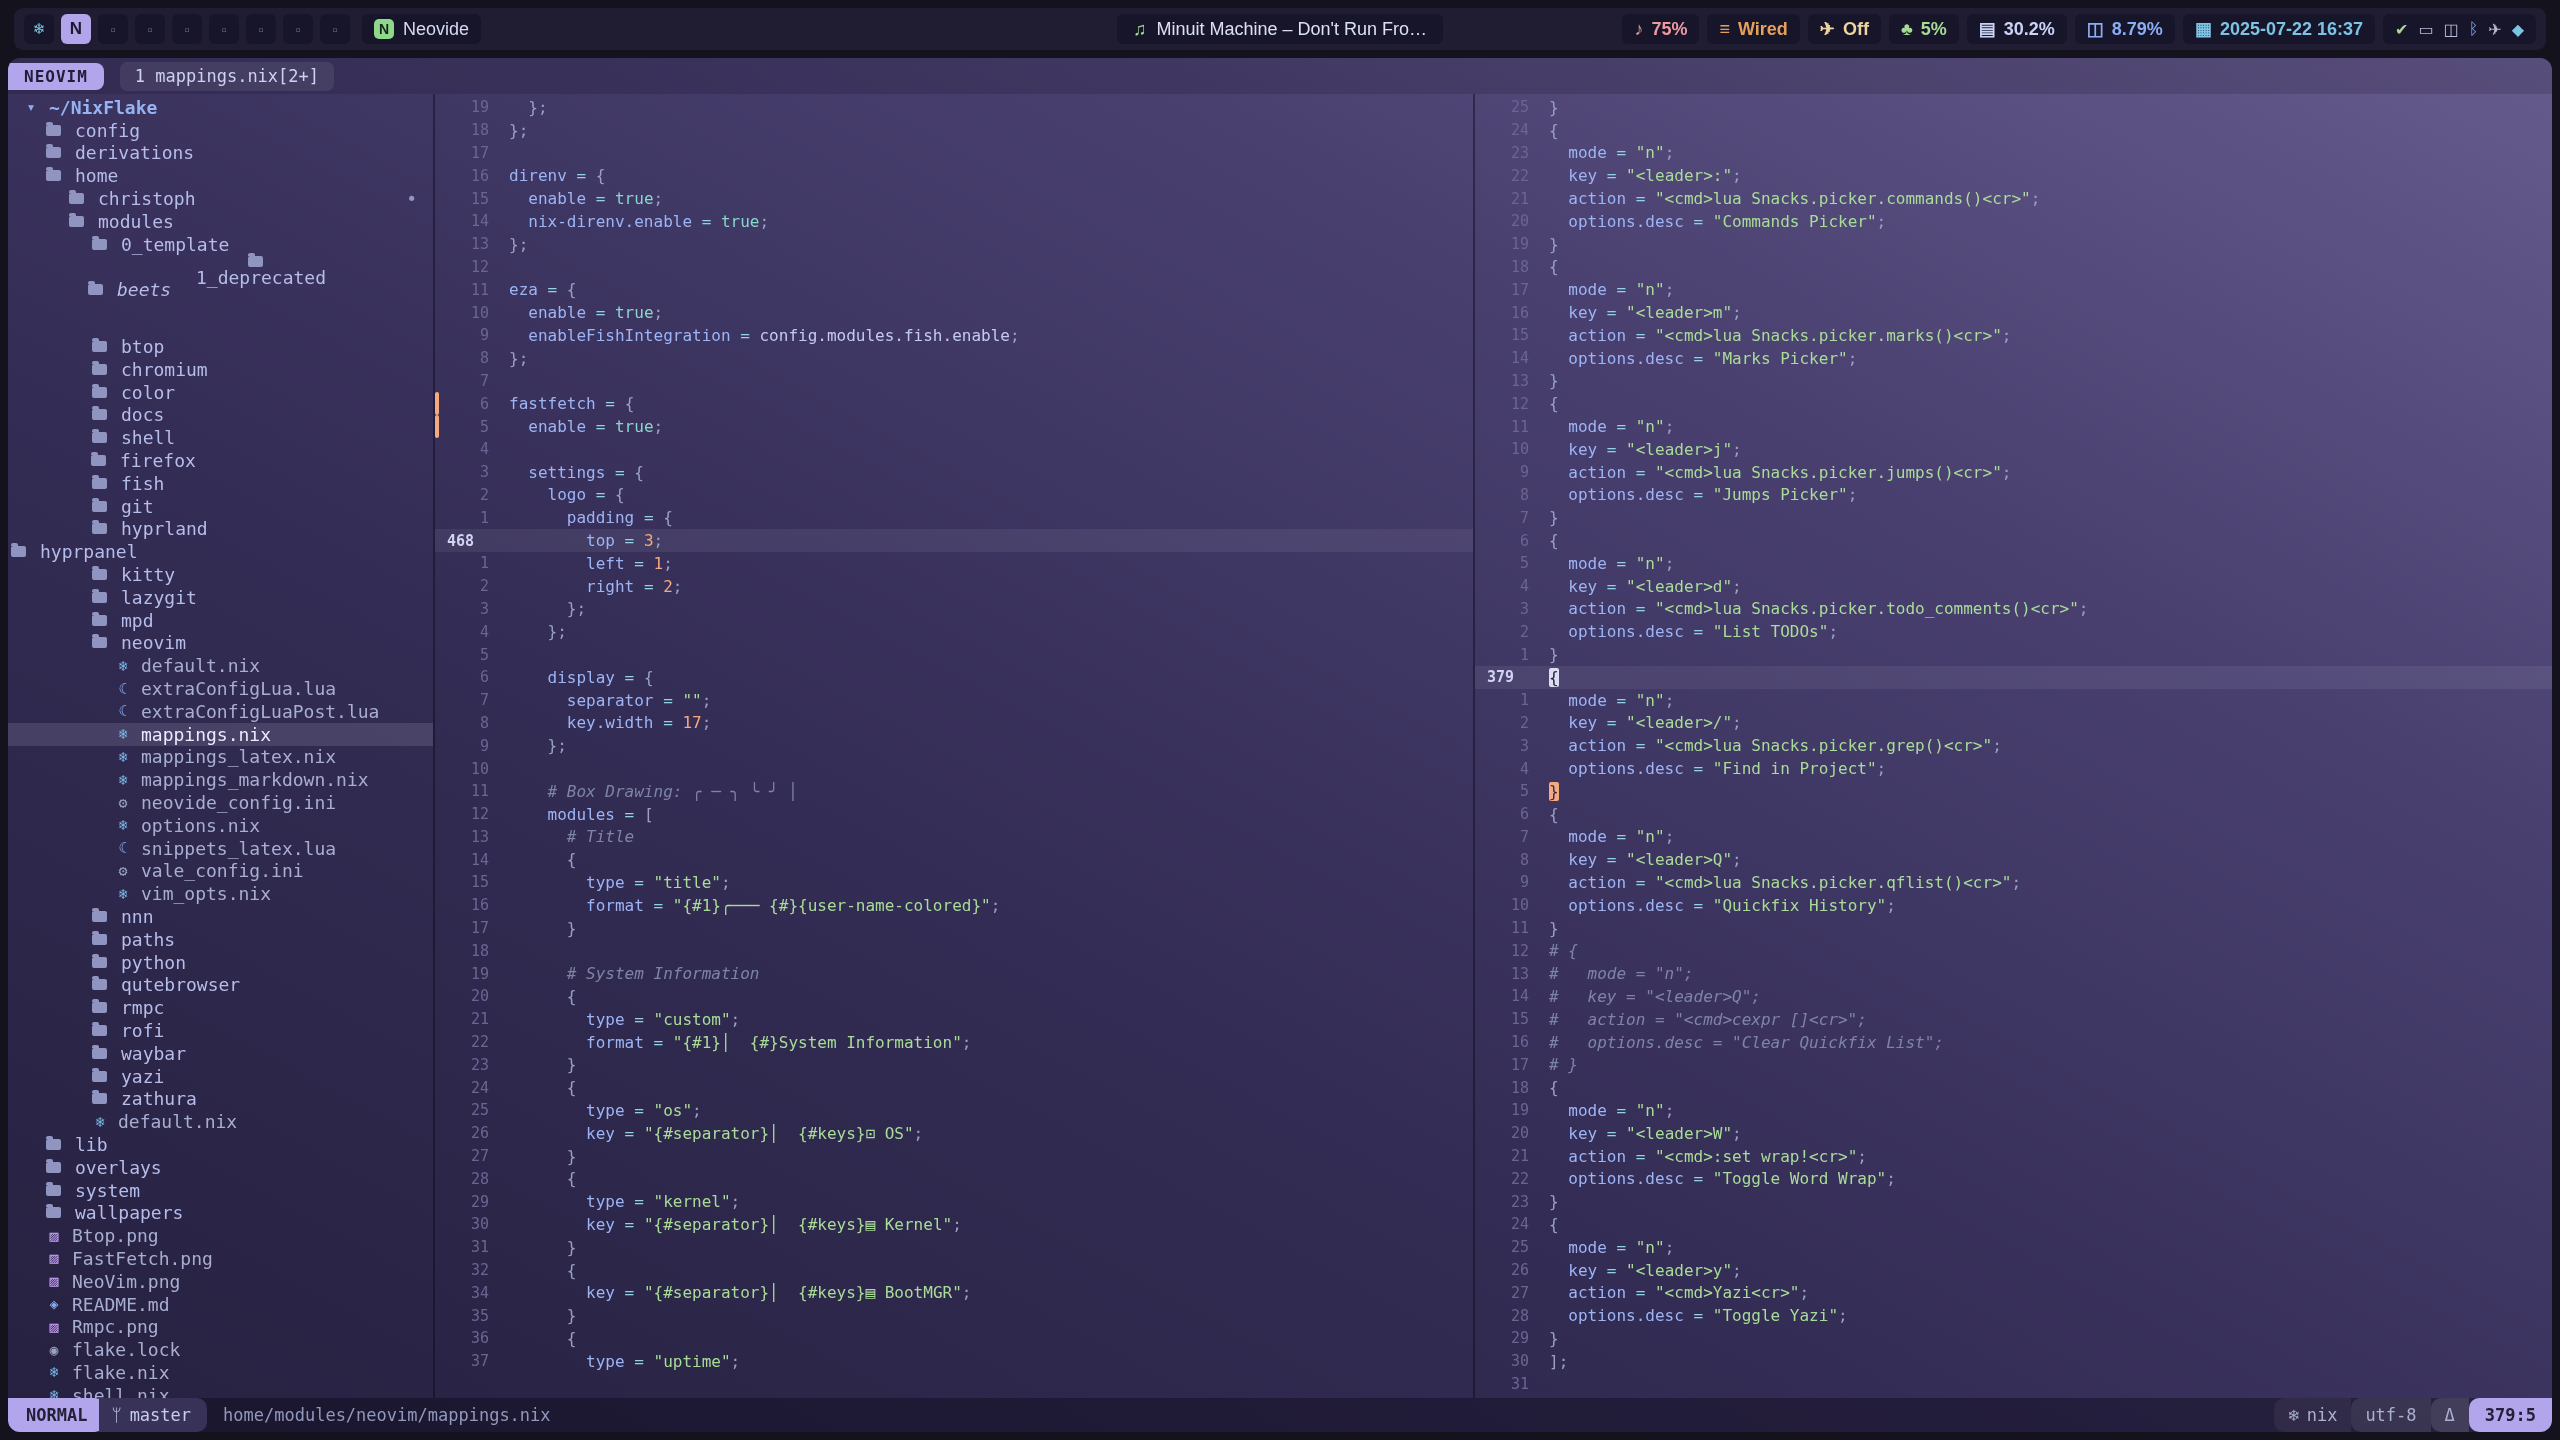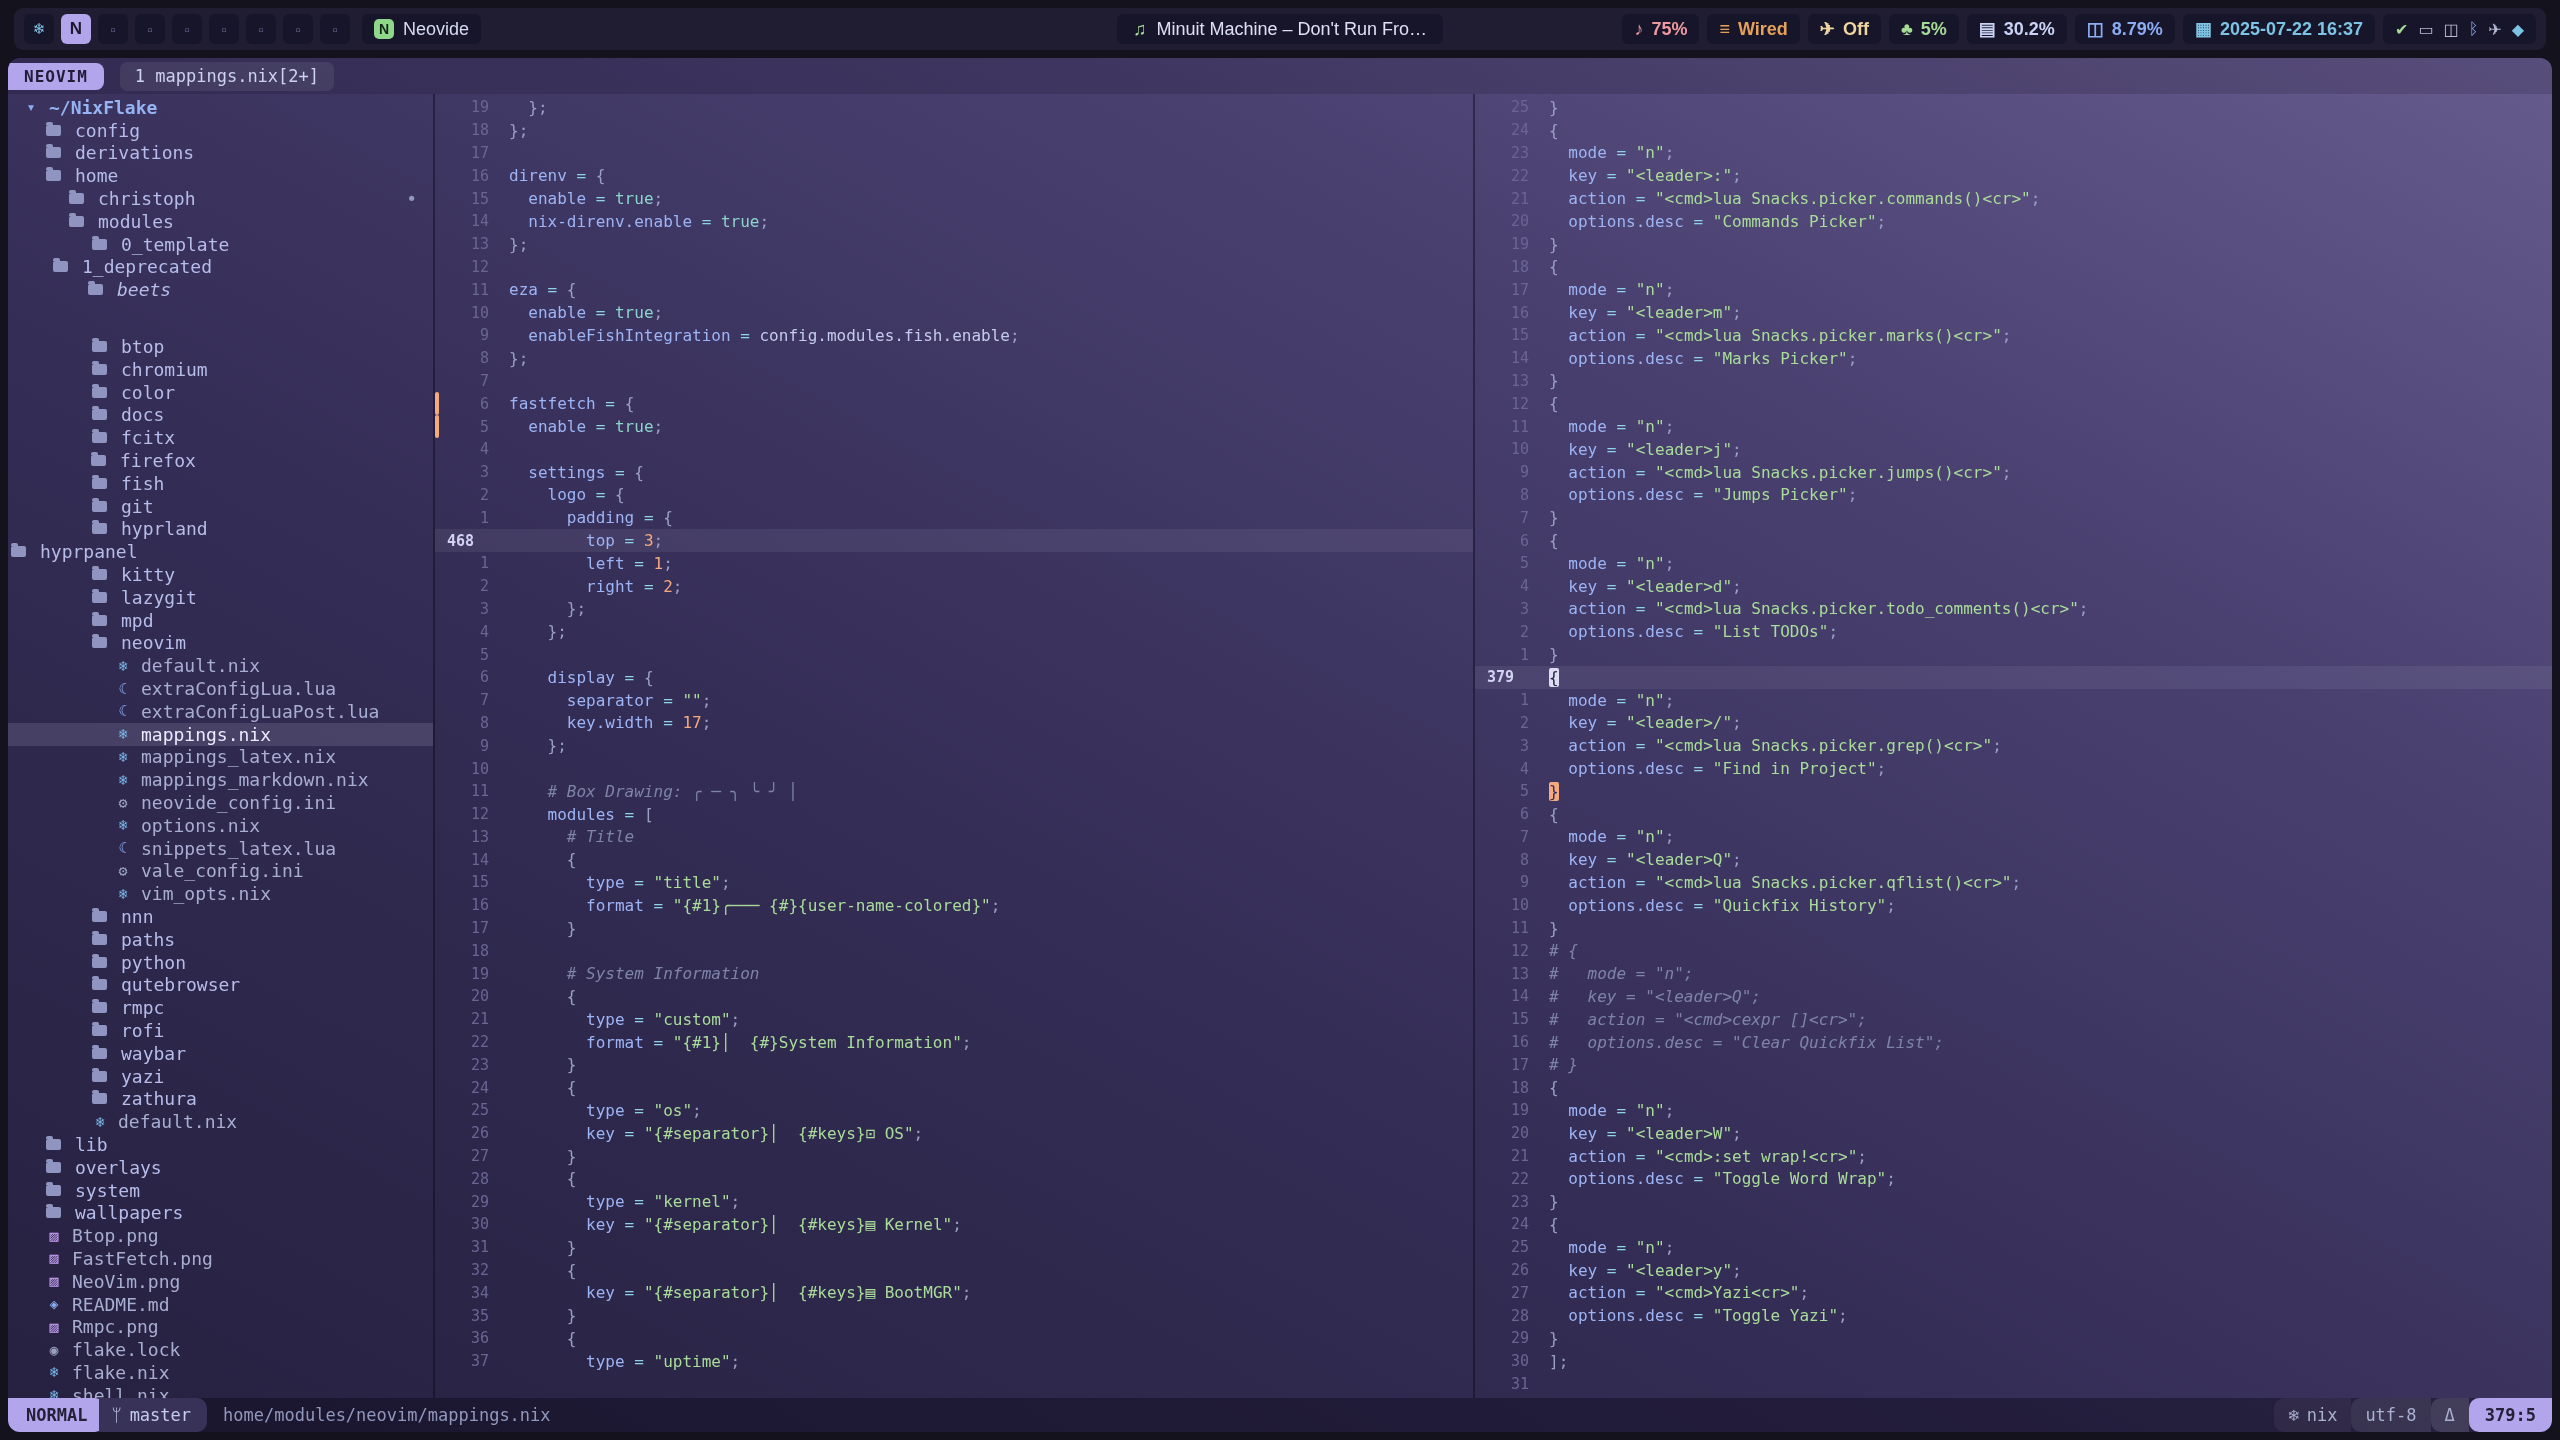--- a/index.html
+++ b/index.html
@@ -179,21 +179,21 @@
           <span class="gitdot">•</span>
         </div>
         <div class="trow folder" style="padding-left: 58px;">
           <span class="fico"></span>
           <span class="lbl">modules</span>
         </div>
         <div class="trow folder" style="padding-left: 81px;">
           <span class="fico"></span>
           <span class="lbl">0_template</span>
         </div>
-        <div class="trow folder" style="padding-left: 42px;">
+        <div class="trow folder" style="padding-left: 81px; flex-direction: column;">
           <span class="fico"></span>
           <span class="lbl">1_deprecated</span>
         </div>
         <div class="trow folder" style="padding-left: 77px; font-style: italic;">
           <span class="fico"></span>
           <span class="lbl">beets</span>
         </div>
         <div class="trow folder" style="padding-left: 81px; margin-top: 34px;">
           <span class="fico"></span>
           <span class="lbl">btop</span>
@@ -205,21 +205,21 @@
         <div class="trow folder" style="padding-left: 81px;">
           <span class="fico"></span>
           <span class="lbl">color</span>
         </div>
         <div class="trow folder" style="padding-left: 81px;">
           <span class="fico"></span>
           <span class="lbl">docs</span>
         </div>
         <div class="trow folder" style="padding-left: 81px;">
           <span class="fico"></span>
-          <span class="lbl">fcitx</span>
+          <span class="lbl">shell</span>
         </div>
         <div class="trow folder" style="padding-left: 80px;">
           <span class="fico"></span>
           <span class="lbl">firefox</span>
         </div>
         <div class="trow folder" style="padding-left: 81px;">
           <span class="fico"></span>
           <span class="lbl">fish</span>
         </div>
         <div class="trow folder" style="padding-left: 81px;">

